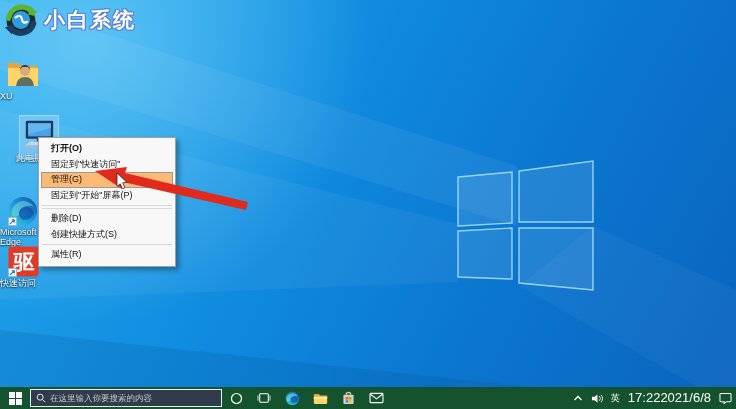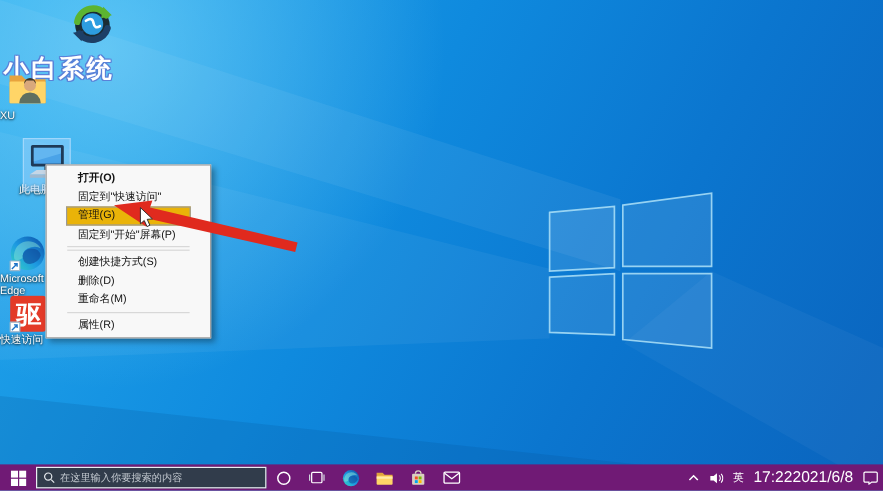--- a/index.html
+++ b/index.html
@@ -9,21 +9,21 @@
   
   .desktop {
     position:absolute; inset:0;
     background:
       radial-gradient(circle at 12% 10%, rgba(140,225,255,.55), rgba(140,225,255,0) 38%),
       linear-gradient(118deg, #23a7ec 0%, #0f8ade 42%, #0b76cf 68%, #0a63bd 100%);
   }
   .beams { position:absolute; inset:0; }
 
   
-  .watermark { position:absolute; left:3px; top:2px; display:flex; align-items:flex-end; gap:5px;flex-direction:column; }
+  .watermark { position:absolute; left:3px; top:2px; display:flex; align-items:center; gap:5px; }
   .wm-text {
     font-size:21px; font-weight:bold; color:#ffffff; letter-spacing:2px;
     text-shadow: 1px 0 0 #5a82d8, -1px 0 0 #5a82d8, 0 1px 0 #5a82d8, 0 -1px 0 #5a82d8,
                  1px 1px 0 #5a82d8, -1px -1px 0 #5a82d8, 1px -1px 0 #5a82d8, -1px 1px 0 #5a82d8;
   }
 
   
   .dicon { position:absolute; width:46px; text-align:left; }
   .dicon .glyph { display:block; margin:0 auto; }
   .dicon .lbl {
@@ -38,37 +38,37 @@
     position:absolute; left:0; bottom:0; width:9px; height:9px;
     background:#ffffff; border:1px solid #9db8cc; border-radius:1px;
     display:flex; align-items:center; justify-content:center;
   }
 
   
   .menu {
     position:absolute; left:38px; top:137px; width:138px;
     background:#f8f8f8; border:1px solid #a0a0a0;
     box-shadow:3px 3px 5px rgba(0,0,0,.35);
-    padding:3px 16px; z-index:20;
+    padding:3px 2px; z-index:20;
   }
   .mi {
     font-size:9px; line-height:13.5px; color:#111; padding-left:9px; cursor:default;
     border:1px solid transparent;
   }
   .mi.default { font-weight:bold; }
-  .mi.focused { background:#eab308; border:1px solid #9a9a9a; }
+  .mi.focused { background:#fdba74; border:1px solid #9a9a9a; }
   .sep { height:0; border-top:1px solid #d8d8d8; margin:2px 1px; }
 
   
   .overlay { position:absolute; inset:0; pointer-events:none; z-index:30; }
 
   
   .taskbar {
     position:absolute; left:0; bottom:0; width:736px; height:22px;
-    background:#701a75; display:flex; align-items:center; z-index:40;
+    background:#14532d; display:flex; align-items:center; z-index:40;
   }
   .tb-btn { height:22px; display:flex; align-items:center; justify-content:center; }
   .start { width:30px; }
   .searchbox {
     width:192px; height:18px; margin-left:0;
     border:1px solid #e9eef2; background:#313c4b;
     display:flex; align-items:center; gap:4px; padding:0 5px;
   }
   .searchbox input {
     border:none; outline:none; background:transparent; width:160px;
@@ -179,23 +179,22 @@
   <span class="lbl">快速访问</span>
 </div>
 
 <div class="menu">
   <div class="mi default">打开(O)</div>
   <div class="mi">固定到"快速访问"</div>
   <div class="mi focused">管理(G)</div>
   <div class="mi">固定到"开始"屏幕(P)</div>
   <div class="sep"></div>
   <div class="sep"></div>
+  <div class="mi">删除(D)</div>
   <div class="mi">创建快捷方式(S)</div>
-  <div class="mi">删除(D)</div>
-  <div class="mi">重命名(M)</div>
   <div class="sep"></div>
   <div class="mi">属性(R)</div>
 </div>
 
 <svg class="overlay" width="736" height="409" viewBox="0 0 736 409">
   <polygon points="95,171 127,167 125,173 248,202 246,210 123,182 122,189" fill="#e02a1e"></polygon>
   <path d="M117 173 l0 13.5 l3.2 -2.7 l2.3 5 l2.4 -1.1 l-2.2 -4.9 l4.3 -0.4 z" fill="#ffffff" stroke="#2a2a2a" stroke-width="0.8"></path>
 </svg>
 
 <div class="taskbar">

